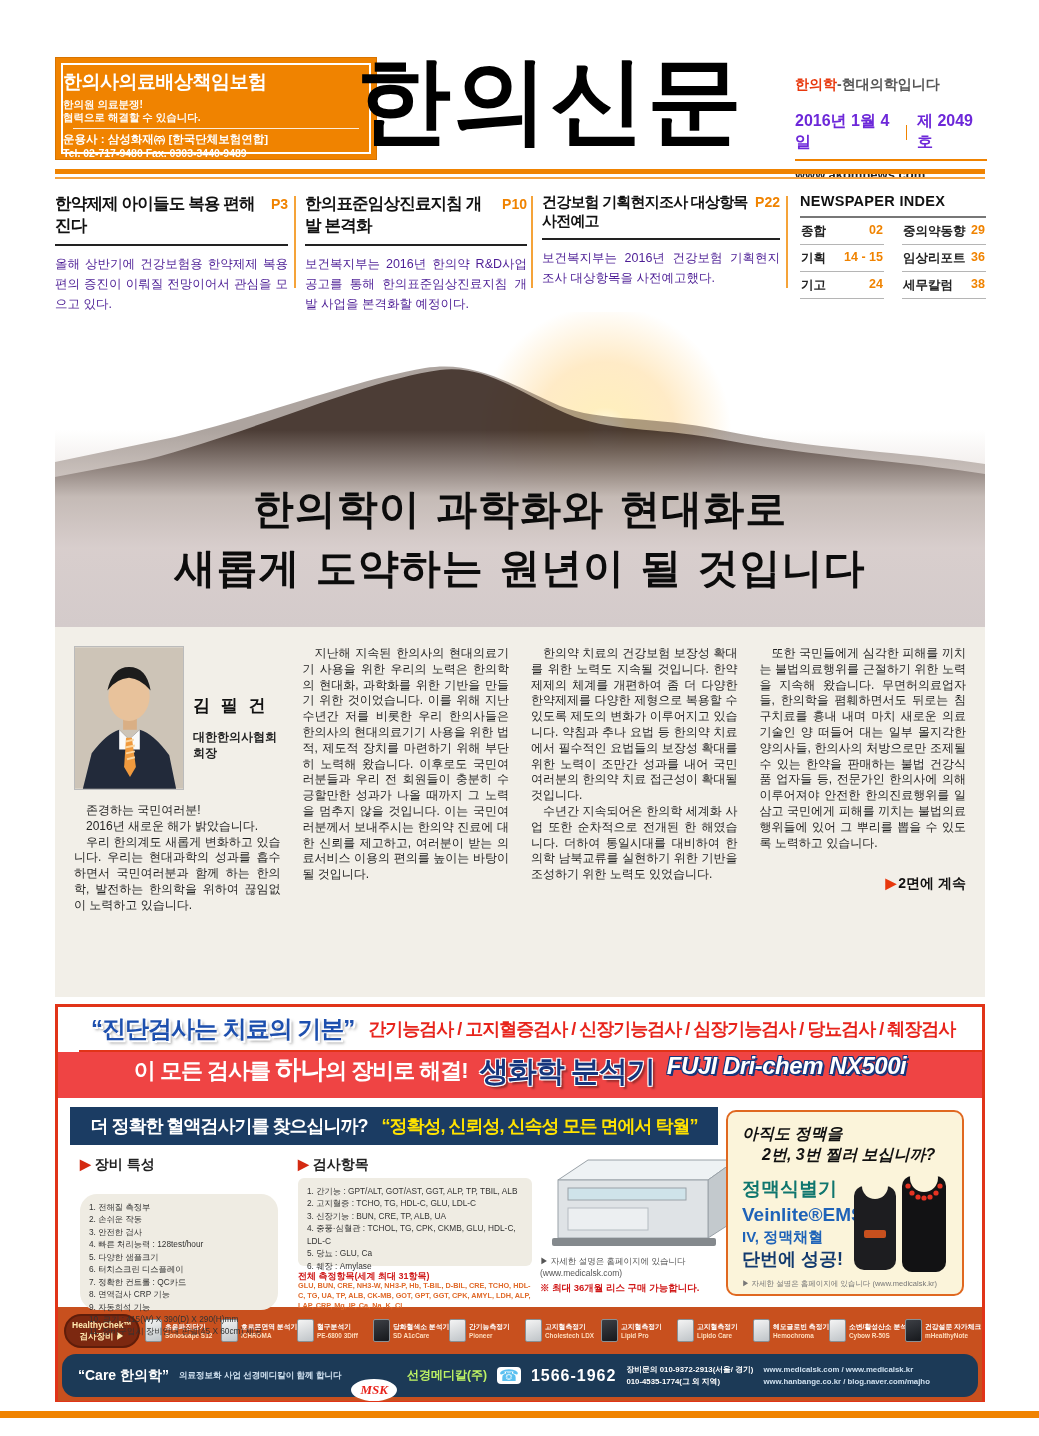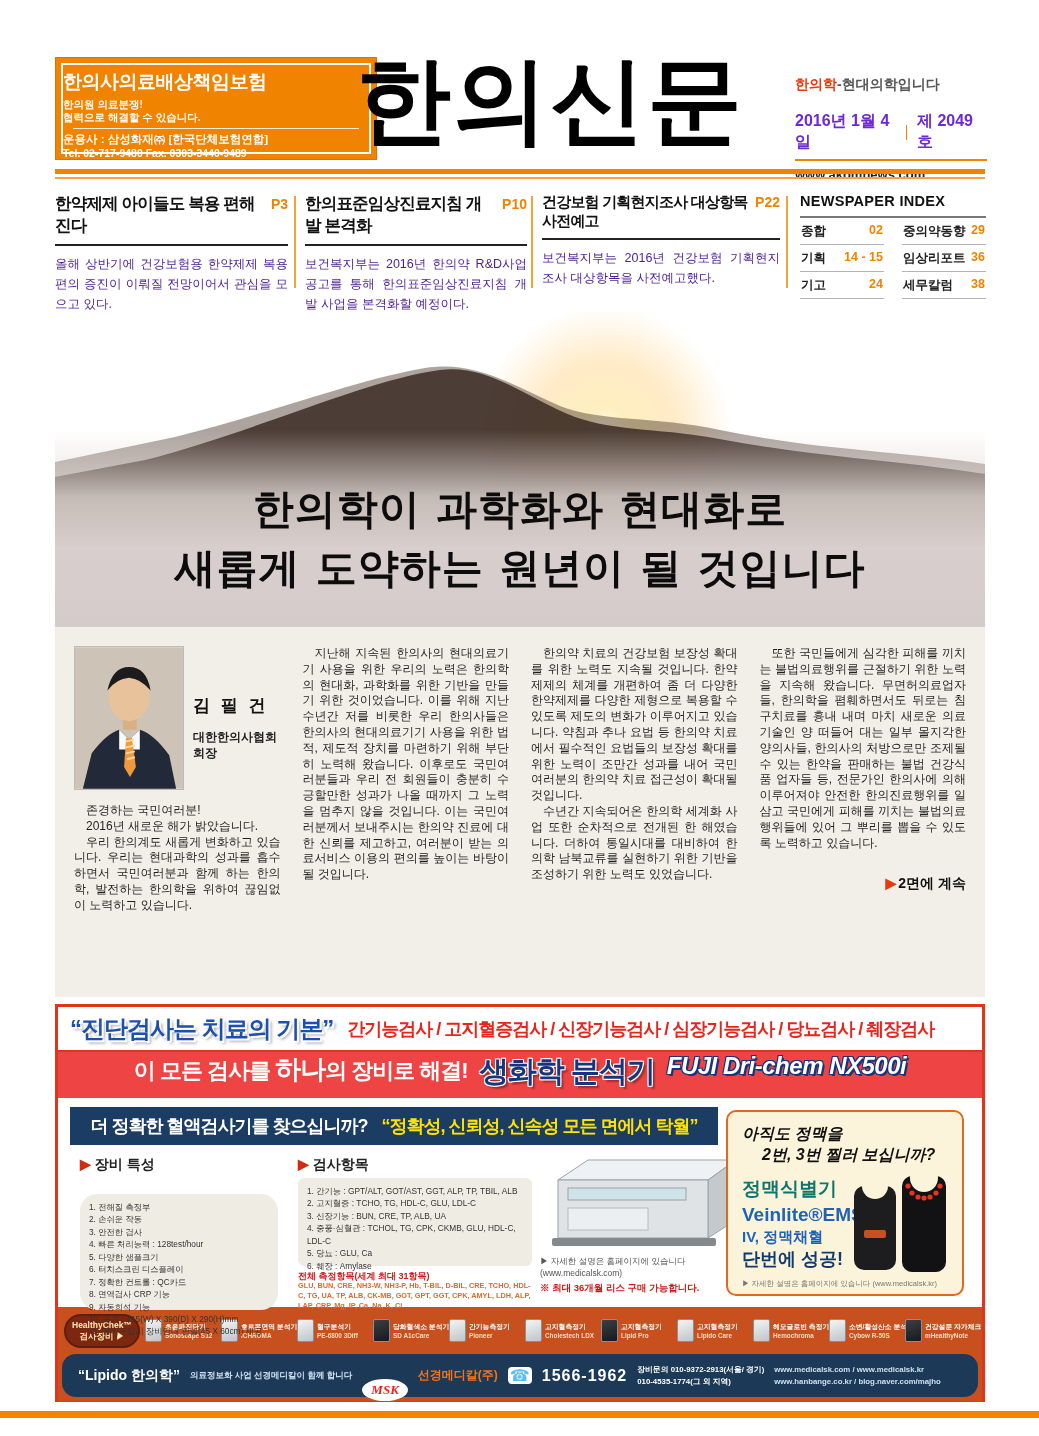--- a/index.html
+++ b/index.html
@@ -60,21 +60,21 @@
   .person-row { display:flex; gap:9px; margin-bottom:13px; }
   .portrait { width:110px; height:144px; flex:none; border:1px solid #bbb; }
   .person-info { padding-top:48px; }
   .person-name { font-size:17px; font-weight:800; letter-spacing:3px; color:#111; }
   .person-org { font-size:12px; font-weight:800; color:#222; margin-top:12px; line-height:1.35; }
   .continued { text-align:right; margin-top:24px; font-size:14px; font-weight:800; color:#111; }
   .continued .arr { color:#e8380d; margin-right:2px; }
 
   
   .bigad { position:absolute; left:55px; top:1004px; width:930px; height:398px; border:3px solid #e13418; background:#fff; }
-  .ad-r1 { height:45px; background:#fff; display:flex; align-items:center; padding:0 12px; gap:14px; border-bottom:2px solid #e13418; }
+  .ad-r1 { height:45px; background:#fff; display:flex; align-items:center; padding:0 12px; gap:14px; border-bottom:2px solid #e13418;margin-left:21px; }
   .q3d { font-size:24px; font-weight:900; color:#1d4fae; letter-spacing:-1px;
     text-shadow:1px 1px 0 #fff, 2px 2px 0 #fff, 3px 3px 3px rgba(80,80,80,.55); }
   .tests-line { font-size:18px; font-weight:900; color:#e8241c; letter-spacing:-1px; white-space:nowrap; }
   .ad-r2 { height:46px; background:#ef4444; display:flex; align-items:flex-start; justify-content:center; gap:12px; }
   .r2-lead { font-size:22px; font-weight:800; color:#fff; letter-spacing:-1px; }
   .r2-lead .em { font-size:26px; font-weight:900; }
   .r2-product { font-size:29px; font-weight:900; color:#16357c; letter-spacing:-1px;
     text-shadow:-1px -1px 0 #fff,1px -1px 0 #fff,-1px 1px 0 #fff,1px 1px 0 #fff,3px 3px 2px rgba(0,0,0,.35); }
   .r2-model { font-size:24px; font-weight:900; font-style:italic; color:#fff; letter-spacing:-0.5px;
     text-shadow:-1px -1px 0 #16357c,1px -1px 0 #16357c,-1px 1px 0 #16357c,2px 2px 0 #16357c; }
@@ -107,21 +107,21 @@
   .prod { display:flex; align-items:center; gap:3px; flex:1; min-width:0; }
   .thumb { width:17px; height:23px; flex:none; background:linear-gradient(160deg,#f4f4f4,#bfc4c8); border:1px solid #8a8f93; border-radius:2px; }
   .thumb.dark { background:linear-gradient(160deg,#3c3f45,#16181c); }
   .plabel { display:flex; flex-direction:column; min-width:0; }
   .pname { font-size:6.8px; font-weight:800; color:#fff; white-space:nowrap; }
   .pmodel { font-size:6.4px; font-weight:700; color:#ffdebd; white-space:nowrap; }
   .foot-bar { margin:0 4px; height:43px; background:#1c3a57; border-radius:14px; display:flex; align-items:center; padding:0 16px; gap:10px; }
   .smart { font-size:14px; font-weight:800; color:#fff; white-space:nowrap; }
   .tagline { font-size:8.5px; font-weight:700; color:#cfe0ef; white-space:nowrap; }
   .msk-logo { border:2px solid #fff; border-radius:50%; padding:1px 7px; font-family:"Liberation Serif",serif; font-style:italic; font-weight:700; font-size:13px; color:#e8241c; background:#fff;margin-top:29px; }
-  .company { font-size:12px; font-weight:800; color:#f97316; white-space:nowrap; }
+  .company { font-size:12px; font-weight:800; color:#bef264; white-space:nowrap; }
   .phone-ic { font-size:16px; color:#5bc0f0; background:#fff; border-radius:4px; padding:0 2px; line-height:1.1; }
   .phone-num { font-size:16px; font-weight:800; color:#fff; letter-spacing:1px; white-space:nowrap; }
   .inq { font-size:7.8px; font-weight:700; color:#fff; line-height:1.45; white-space:nowrap; }
   .urls { font-size:7.8px; font-weight:700; color:#cfe0ef; line-height:1.45; white-space:nowrap; }
   .page-foot-rule { position:absolute; left:0; top:1411px; width:1039px; height:7px; background:#f08300; }
 </style>
 </head>
 <body>
 
 <div class="page">
@@ -410,21 +410,21 @@
           </div>
         <div class="prod">
             <div class="thumb dark"></div>
             <div class="plabel">
               <span class="pname">건강설문 자가체크</span>
               <span class="pmodel">mHealthyNote</span>
             </div>
           </div>
       </div>
       <div class="foot-bar">
-        <span class="smart">“Lipido 한의학”</span>
+        <span class="smart">“Care 한의학”</span>
         <span class="tagline">의료정보화 사업 선경메디칼이 함께 합니다</span>
         <span class="msk-logo">MSK</span>
         <span class="company">선경메디칼(주)</span>
         <span class="phone-ic">☎</span>
         <span class="phone-num">1566-1962</span>
         <span class="inq"><span>장비문의</span> <span>010-9372-2913(서울/ 경기)</span><br><span>010-4535-1774(그 외 지역)</span></span>
         <span class="urls"><span>www.medicalsk.com  /  www.medicalsk.kr</span><br><span>www.hanbange.co.kr  /  blog.naver.com/majho</span></span>
       </div>
     </div>
   </div>

